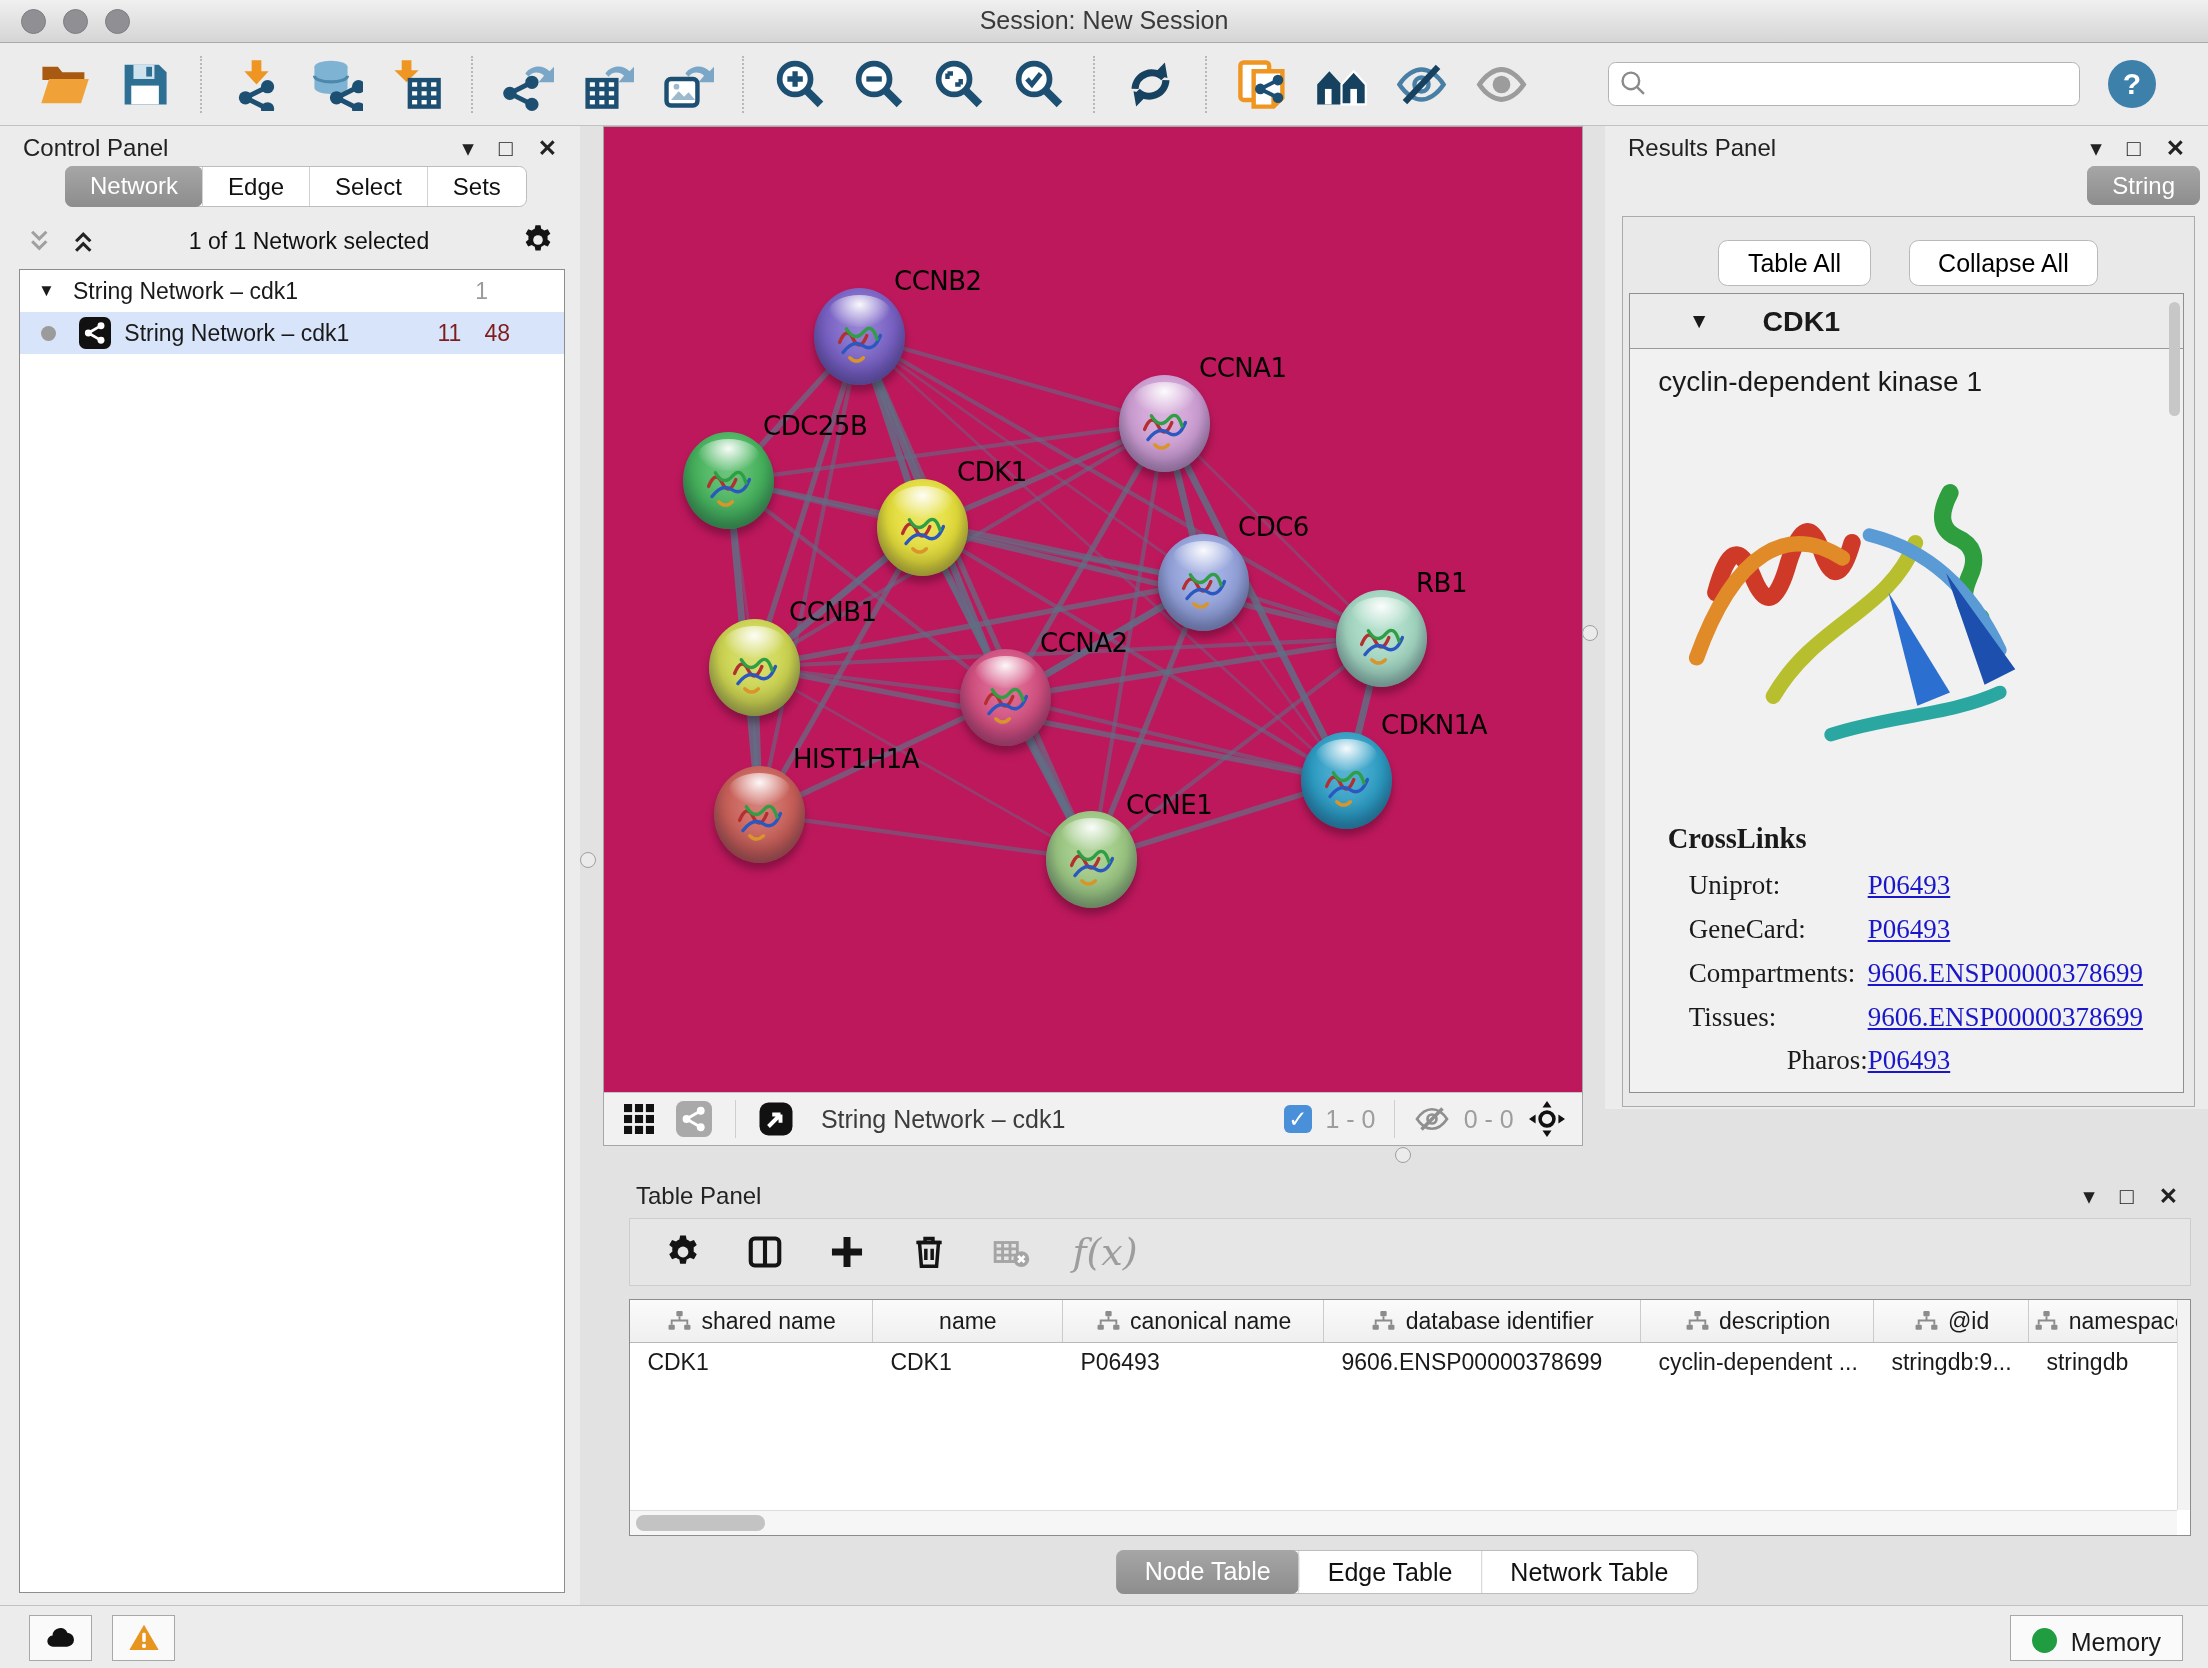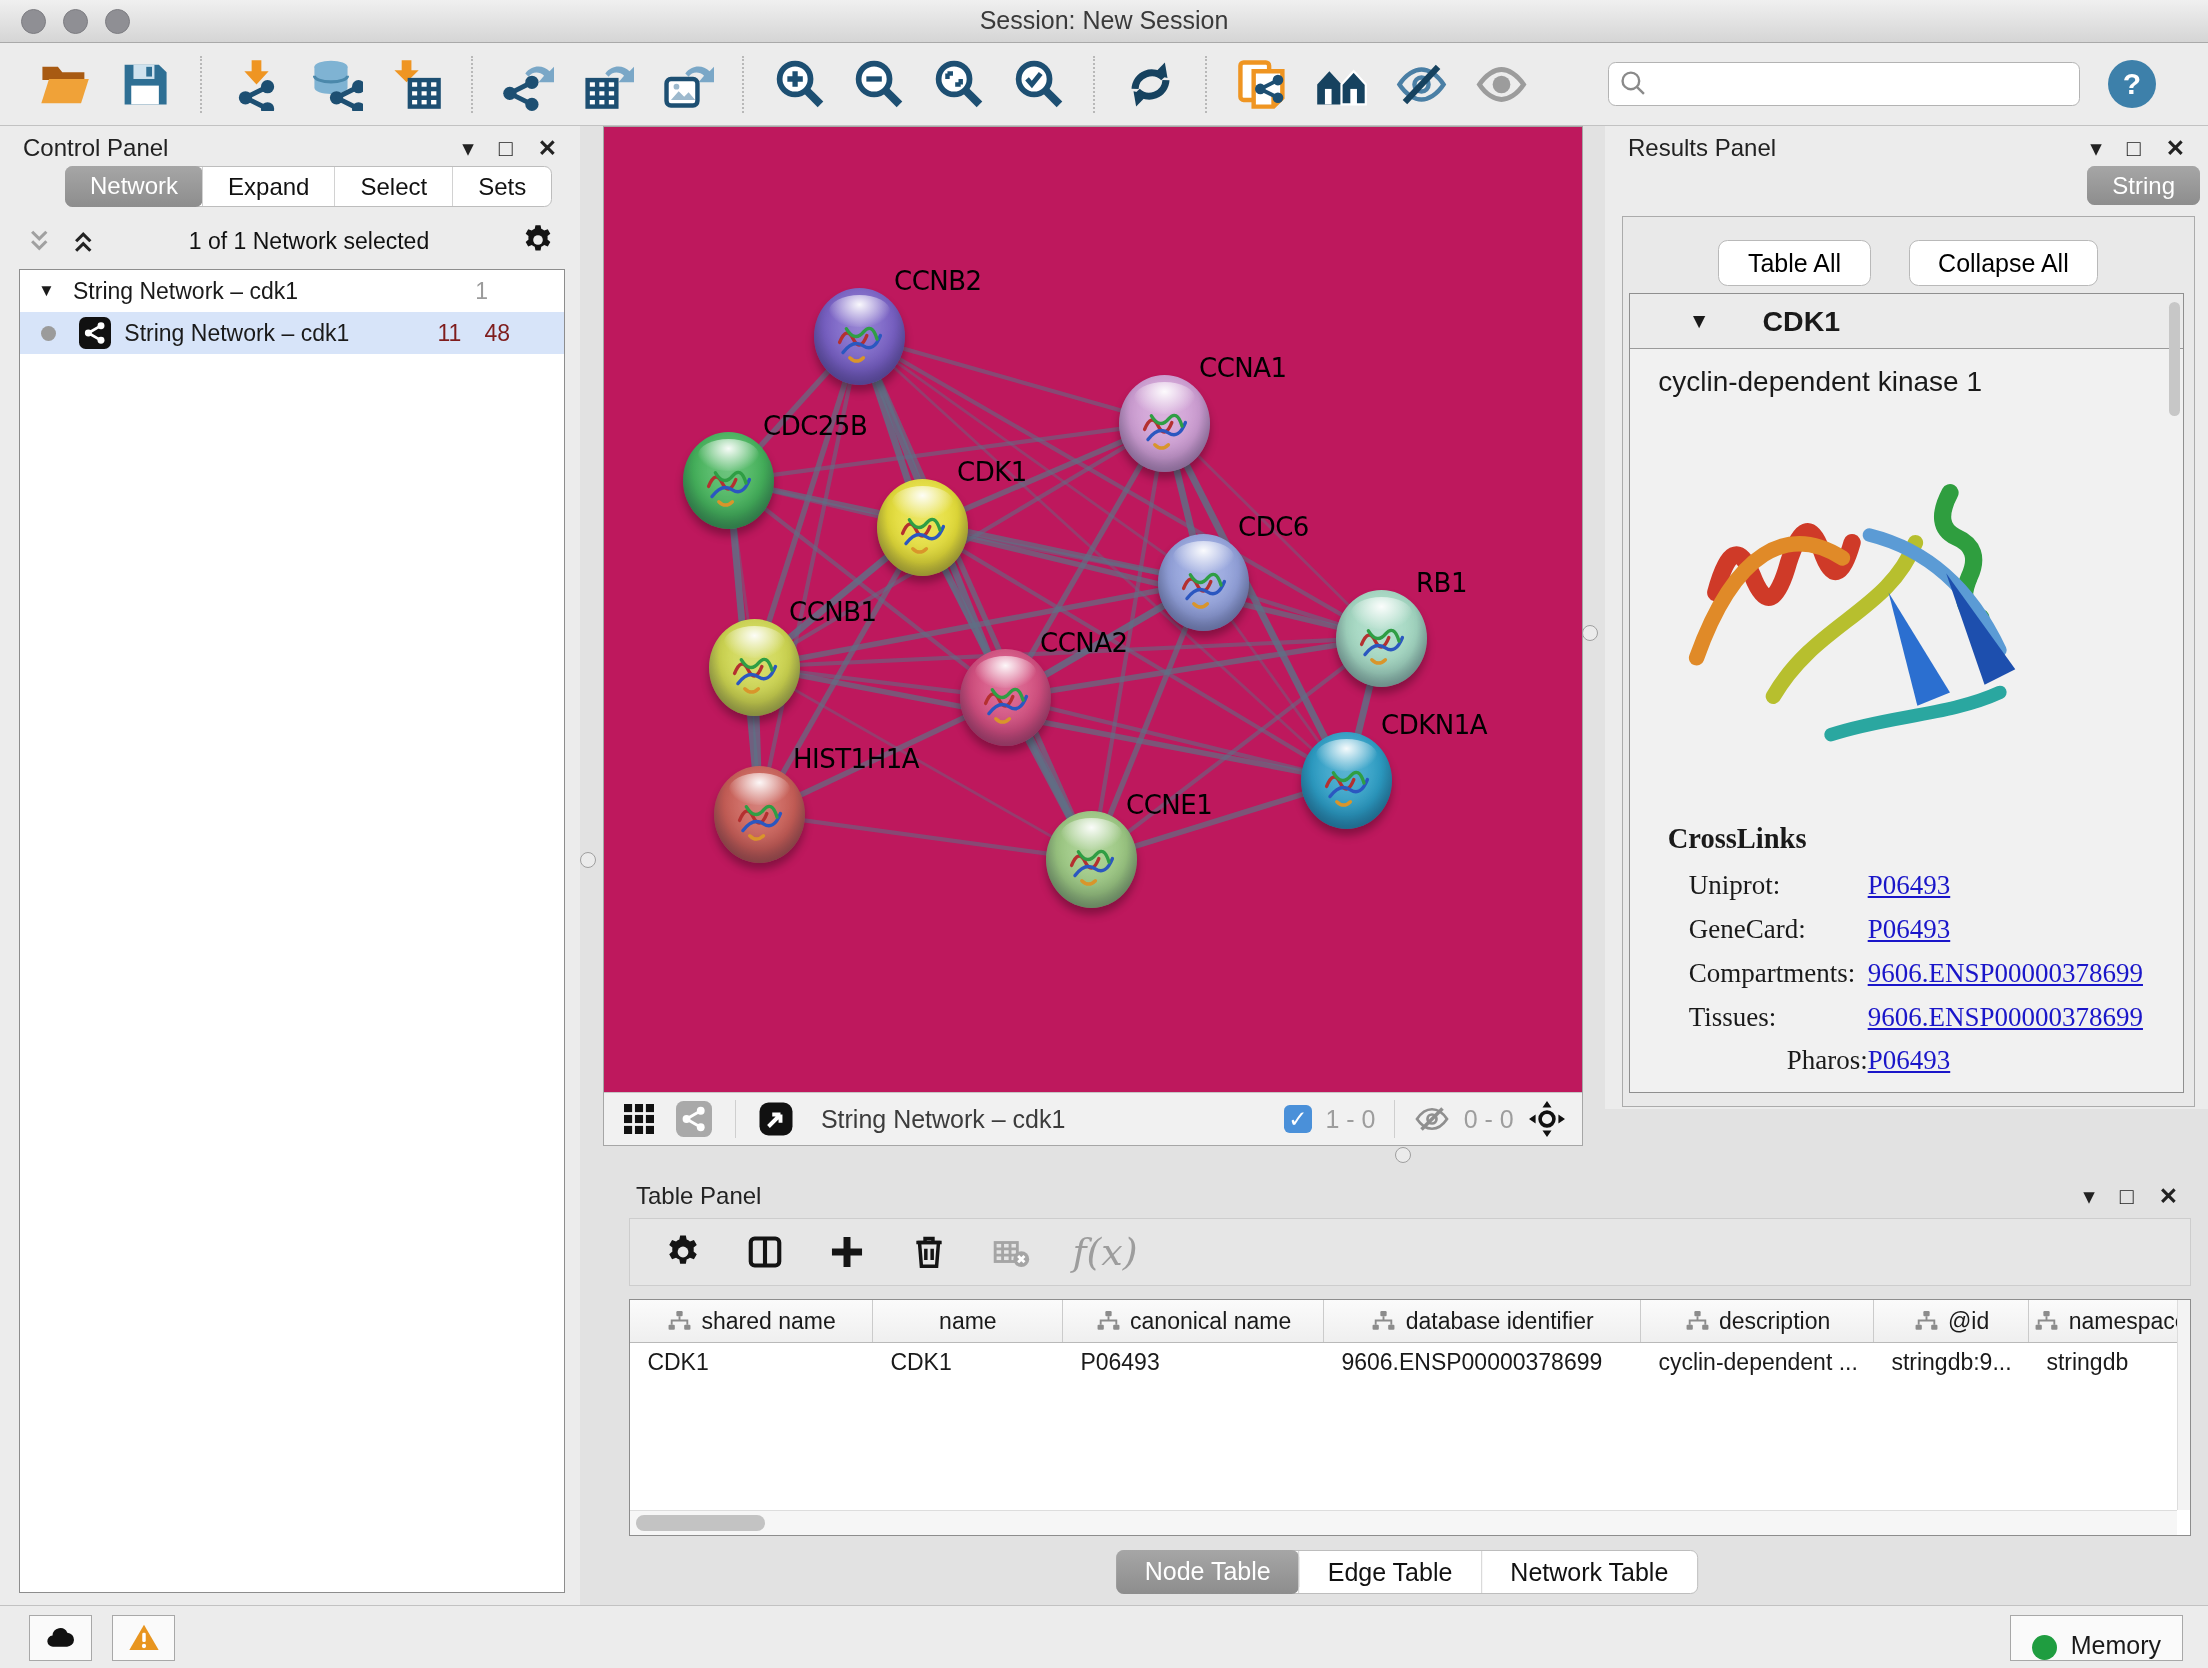--- a/index.html
+++ b/index.html
@@ -143,22 +143,22 @@
   .tp-tabs { position:absolute; left:50%; transform:translateX(-50%); top:372px; }
   .tp-tabs .tab { font-size:25px; padding:6.7px 28.5px; }
 
   
   .statusbar { position:absolute; left:0; bottom:0; width:100%; height:63px; background:#ececec;
     border-top:1.9px solid #c2c2c2; }
   .sb-btn { position:absolute; top:8.6px; width:63px; height:46px; background:#fafafa;
     border:1.9px solid #a8a8a8; display:flex; align-items:center; justify-content:center; cursor:pointer; }
   .sb-btn svg { width:32px; height:32px; }
   .mem-btn { position:absolute; right:25px; top:8.6px; height:46px; background:#fafafa;
-    border:1.9px solid #a8a8a8; display:flex; align-items:flex-end; gap:13.3px;
-    padding:0 21px; font-size:25px; cursor:pointer; }
+    border:1.9px solid #a8a8a8; display:flex; align-items:flex-start; gap:13.3px;
+    padding:12px 21px; font-size:25px; cursor:pointer; }
   .mem-dot { width:25px; height:25px; border-radius:50%; background:#1f9d40; }
 </style>
 </head>
 <body>
 
 <div class="window">
 
   <div class="titlebar">
     <div class="traffic">
       <span class="tl"></span>
@@ -343,21 +343,21 @@
       <div class="panel-head">
         <span class="panel-title">Control Panel</span>
         <span class="panel-ctls">
           <span>▾</span>
           <span>□</span>
           <span class="pc-close">✕</span>
         </span>
       </div>
       <div class="cp-tabs seg" id="cp-tabs">
           <span class="tab active">Network</span>
-          <span class="tab">Expand</span>
+          <span class="tab">Edge</span>
           <span class="tab">Select</span>
           <span class="tab">Sets</span>
         </div>
       <div class="cp-status">
         <span class="chevrons">
           <svg viewBox="0 0 24 24" fill="none" stroke="#a0a0a0" stroke-width="2.6">
               <path d="M6 4l6 6 6-6M6 12l6 6 6-6"></path>
             </svg>
           <svg viewBox="0 0 24 24" fill="none" stroke="#222" stroke-width="2.6">
               <path d="M6 20l6-6 6 6M6 12l6-6 6 6"></path>

